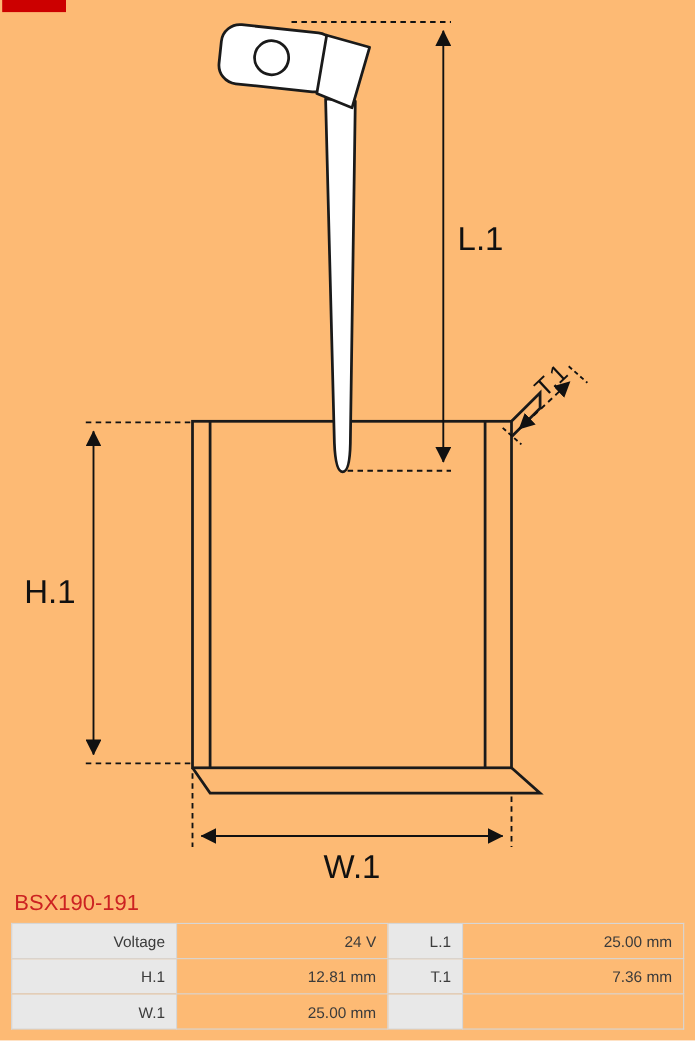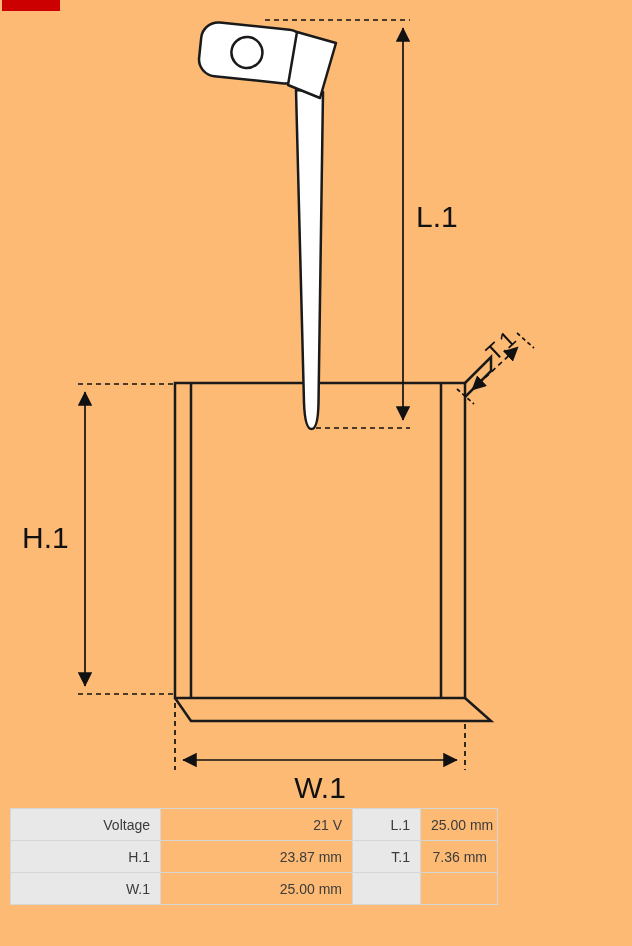--- a/index.html
+++ b/index.html
@@ -1,20 +1,20 @@
 <!DOCTYPE html>
 <html><head>
 <meta charset="utf-8">
 <style>
   html,body{margin:0;padding:0;background:#fff;}
   .page{position:relative;width:632px;height:946px;background:#fdba74;overflow:hidden;font-family:"Liberation Sans",sans-serif;}
   .logo-fragment{position:absolute;top:0;left:2px;width:58px;height:11px;background:#cc0000;}
   .drawing{display:block;}
   .part-number{color:#cc2222;font-size:20px;line-height:1;padding:5px 0 6px 13px;}
-  .spec-table{border-collapse:collapse;margin:2px 10px 0 10px;width:488px;font-size:14px;color:#3b3b3b;table-layout:fixed;}
+  .spec-table{border-collapse:collapse;margin:2px 10px 0 10px;width:612px;font-size:14px;color:#3b3b3b;table-layout:fixed;}
   .spec-table td{border:1px solid #d6d6d6;padding:7px 10px;text-align:right;height:17px;overflow:hidden;white-space:nowrap;}
   .spec-table td.lbl{background:#e8e8e8;}
   .dim-label{font-size:30px;fill:#111;}
   .dim-label-small{font-size:23px;fill:#111;}
 </style>
 </head>
 <body>
 
 <div class="page">
   <div class="logo-fragment"></div>
@@ -59,38 +59,39 @@
     </g>
 
     <g stroke="none" fill="#111">
       <text class="dim-label" x="416" y="227">L.1</text>
       <text class="dim-label" x="22" y="548">H.1</text>
       <text class="dim-label" x="320" y="798" text-anchor="middle">W.1</text>
       <text class="dim-label-small" transform="translate(495,362) rotate(-43)">T.1</text>
     </g>
   </svg>
 
+  <div class="part-number">BSX190-191</div>
 
   <table class="spec-table">
     <colgroup>
       <col style="width:150px">
         <col style="width:192px">
         <col style="width:68px">
         <col>
     </colgroup>
     <tbody>
       <tr>
         <td class="lbl">Voltage</td>
-        <td>21 V</td>
+        <td>24 V</td>
         <td class="lbl">L.1</td>
         <td>25.00 mm</td>
       </tr>
       <tr>
         <td class="lbl">H.1</td>
-        <td>23.87 mm</td>
+        <td>12.81 mm</td>
         <td class="lbl">T.1</td>
         <td>7.36 mm</td>
       </tr>
       <tr>
         <td class="lbl">W.1</td>
         <td>25.00 mm</td>
         <td class="lbl"></td>
         <td></td>
       </tr>
     </tbody>

